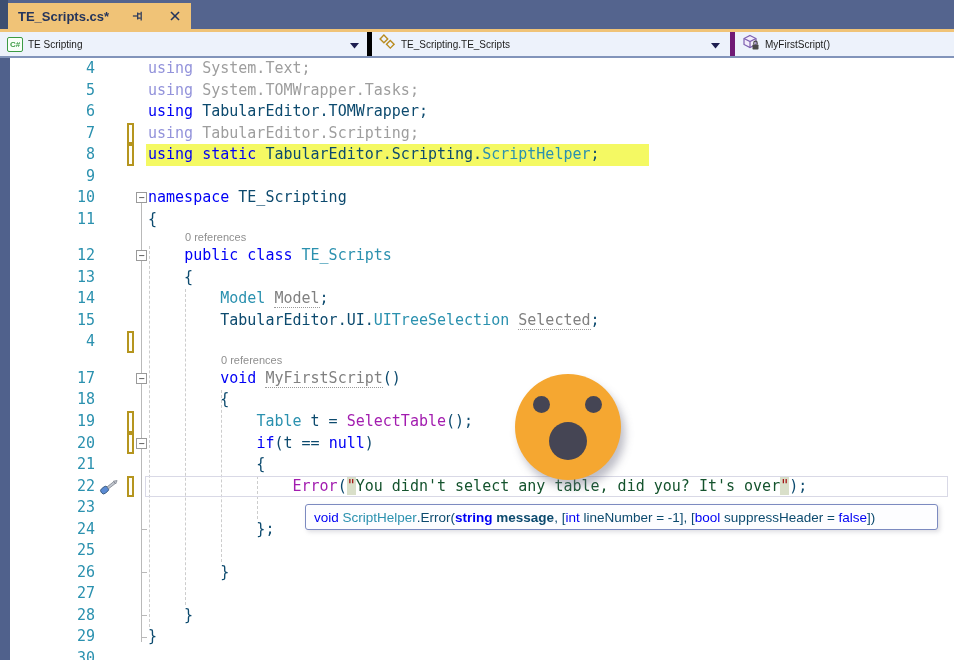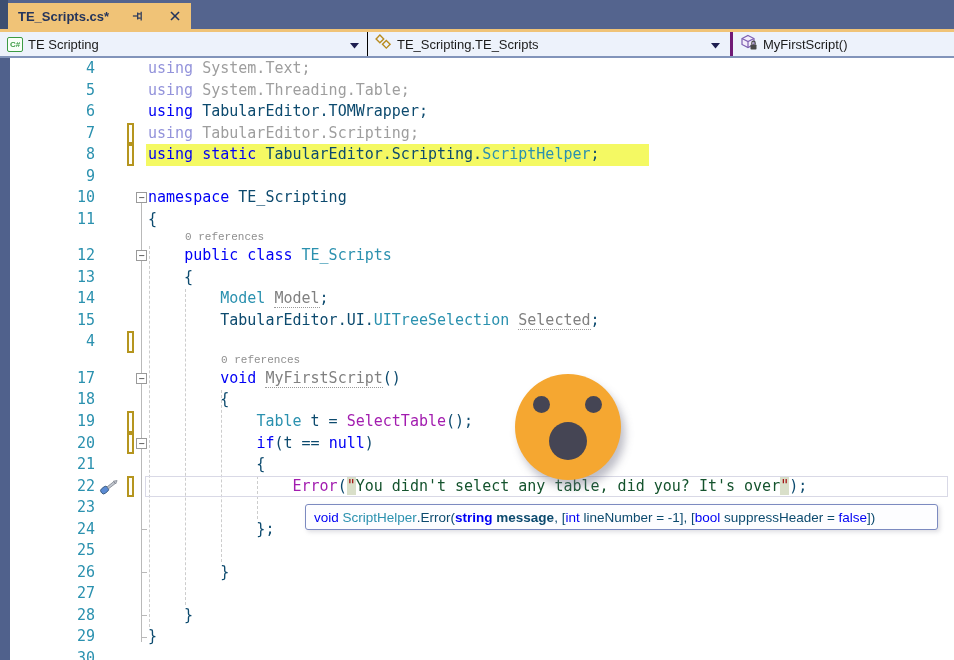--- a/index.html
+++ b/index.html
@@ -14,34 +14,34 @@
   .tab { position:absolute; left:8px; top:3px; height:26px; background:#F0C377;
          display:flex; align-items:center; padding:0 10px; gap:23px; cursor:default; }
   .tab-title { font-size:13px; font-weight:bold; color:#24355C; }
   .tab-underline { position:absolute; top:29px; left:0; right:0; height:3px; background:#F0C377; }
   .tab svg { display:block; }
   
   .navbar { position:absolute; top:32px; left:0; right:0; height:26px;
             background:#EDF2FB; border-bottom:2px solid #8294BA; }
   .combo { position:absolute; top:0; height:24px; display:flex; align-items:center; gap:5px; padding:0 7px; }
   #combo-project { left:0; width:366px; }
-  #combo-type    { left:367px; width:360px; border-left:1px solid #000000; }
-  #combo-member  { left:730px; right:0;   border-left:3px solid #701a75; }
-  .combo-label { font-size:13px; color:#1B1B1B; white-space:nowrap; }
+  #combo-type    { left:367px; width:360px; border-left:5px solid #000000; }
+  #combo-member  { left:730px; right:0;   border-left:5px solid #701a75; }
+  .combo-label { font-size:10px; color:#1B1B1B; white-space:nowrap; }
   .combo .arrow { margin-left:auto; }
   .csharp-badge { width:16px; height:15px; border:1.5px solid #3C9B44; border-radius:2px;
                   background:#F8FFF8; color:#3C9B44; font-size:8px; font-weight:bold;
                   display:flex; align-items:center; justify-content:center; }
   
   .editor { position:absolute; top:58px; left:0; right:0; bottom:0; background:#fff;
             font-family:"DejaVu Sans Mono", monospace; font-size:15px; }
   .left-strip { position:absolute; left:0; top:0; width:10px; height:100%; background:#50618C; z-index:2; }
   #code-rows { position:relative; z-index:1; }
   .row { display:flex; position:relative; height:21.54px; line-height:21.54px; padding-left:10px; }
-  .row.codelens { height:15px; line-height:15px; font-family:Liberation Mono, monospace;
+  .row.codelens { height:15px; line-height:15px; font-family:Liberation Sans, sans-serif;
                   font-size:11px; color:#8F8F8F;text-align:right; }
   .cell { flex:none; position:relative; z-index:1; }
   .cell.num { width:88px; text-align:right; padding-right:3px; color:#2B91AF; }
   .cell.act { width:26px; }
   .cell.bar { width:12px; }
   .cell.out { width:12px; }
   .codetext { flex:1 1 auto; white-space:pre; position:relative; z-index:1; color:#1E1E1E; }
   .changebar { width:7px; height:100%; margin:0 auto; border:2px solid #B5951E;
                background:#FFFEF6; }
   .collapsebox { width:11px; height:11px; margin-top:5px; border:1px solid #9A9A9A; background:#fff;
@@ -166,21 +166,21 @@
           <div class="cell act"></div>
           <div class="cell bar"></div>
           <div class="cell out"></div>
           <div class="codetext"><span class="tk-kwdim">using</span><span class="tk-dim"> System.Text;</span></div>
         </div>
         <div class="row line">
           <div class="cell num">5</div>
           <div class="cell act"></div>
           <div class="cell bar"></div>
           <div class="cell out"></div>
-          <div class="codetext"><span class="tk-kwdim">using</span><span class="tk-dim"> System.Threading.Table;</span></div>
+          <div class="codetext"><span class="tk-kwdim">using</span><span class="tk-dim"> System.TOMWrapper.Tasks;</span></div>
         </div>
         <div class="row line">
           <div class="cell num">6</div>
           <div class="cell act"></div>
           <div class="cell bar"></div>
           <div class="cell out"></div>
           <div class="codetext"><span class="tk-kw">using</span><span class="tk-plain"> TabularEditor.TOMWrapper;</span></div>
         </div>
         <div class="row line">
           <div class="cell num">7</div>

